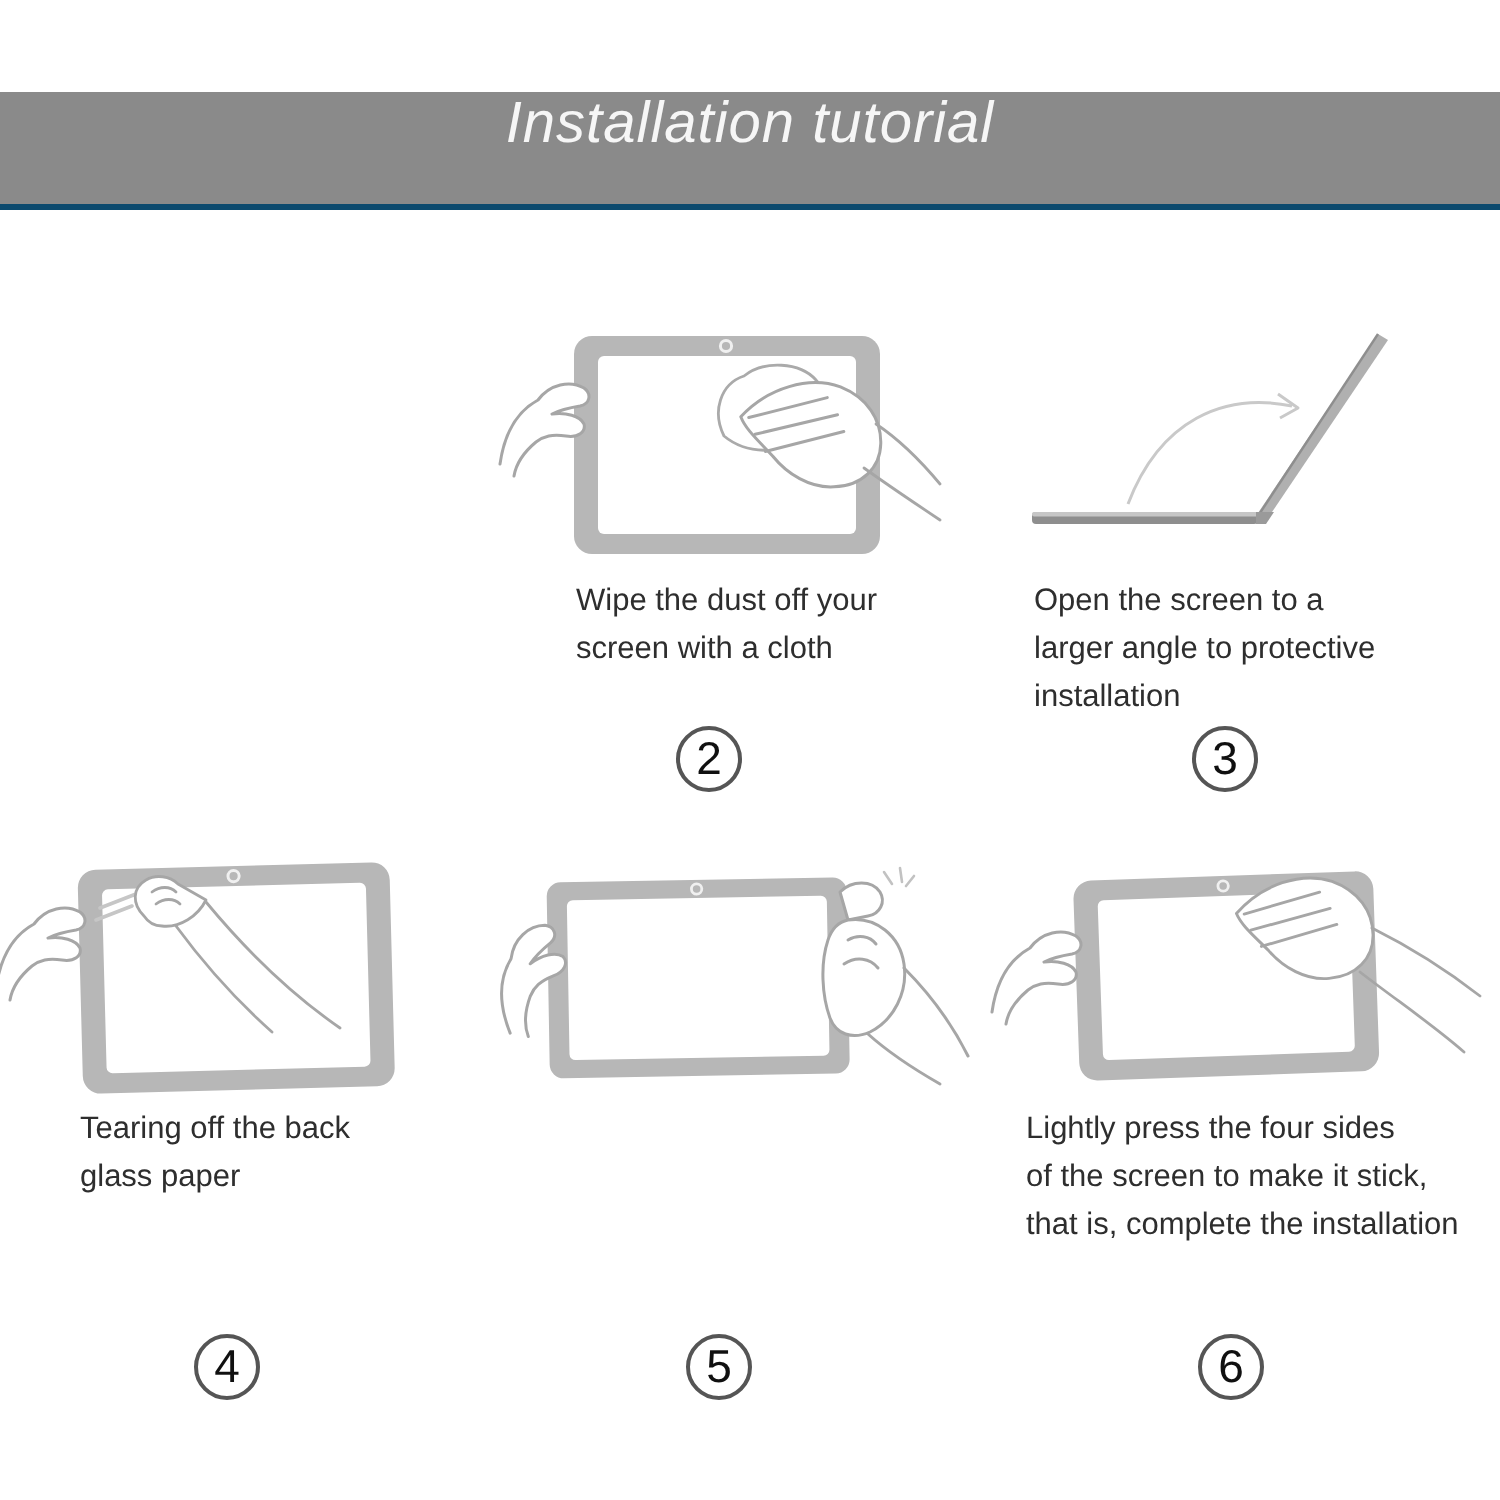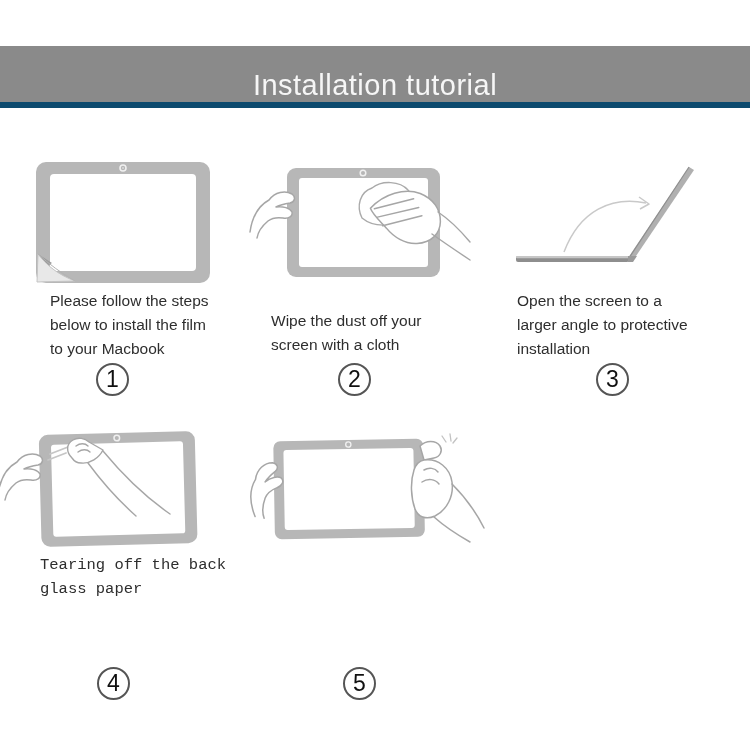--- a/index.html
+++ b/index.html
@@ -2,41 +2,41 @@
 <html><head>
 <meta charset="utf-8">
 <style>
   html,body{margin:0;padding:0;background:#fff;}
   .canvas{
     position:relative;width:750px;height:750px;background:#ffffff;overflow:hidden;
     font-family:"Liberation Sans",sans-serif;
   }
   .header{
     position:absolute;top:46px;left:0;width:750px;height:56px;
-    background:#8a8a8a;border-bottom:6px solid #0c4a6e;
-    display:flex;align-items:flex-end;justify-content:center;
+    background:#8a8a8a;border-bottom:3px solid #0c4a6e;
+    display:flex;align-items:flex-start;justify-content:center;font-style:italic;
   }
   .header .title{
     color:#f6f6f6;font-size:29px;letter-spacing:.5px;font-weight:400;
   }
   .step{position:absolute;width:250px;}
   .row1{top:150px;height:270px;}
   .row2{top:420px;height:330px;}
   .col1{left:0;}
   .col2{left:250px;}
   .col3{left:500px;}
   .illo{position:absolute;top:0;left:0;display:block;}
   .caption{
     position:absolute;white-space:pre-line;
     font-size:15.5px;line-height:24px;color:#2e2e2e;
   }
   .row1 .caption{top:139px;}
   .row2 .caption{top:133px;}
-  .s1 .caption{left:50px;} .s2 .caption{left:21px;margin-top:20px;} .s3 .caption{left:17px;}
-  .s4 .caption{left:40px;font-family:Liberation Mono, monospace;} .s5 .caption{left:16px;} .s6 .caption{left:13px;}
+  .s1 .caption{left:50px;} .s2 .caption{left:38px;} .s3 .caption{left:17px;}
+  .s4 .caption{left:40px;} .s5 .caption{left:16px;} .s6 .caption{left:13px;}
   .badge{
     position:absolute;width:33px;height:33px;border:2px solid #555555;border-radius:50%;
     display:flex;align-items:center;justify-content:center;
     font-size:23px;color:#101010;box-sizing:border-box;
   }
   .row1 .badge{top:213px;}
   .row2 .badge{top:247px;}
   .s1 .badge{left:96px;} .s2 .badge{left:88px;} .s3 .badge{left:96px;}
   .s4 .badge{left:97px;} .s5 .badge{left:93px;} .s6 .badge{left:99px;}
   svg{overflow:visible;}
@@ -58,37 +58,20 @@
       </g>
     </defs>
   </svg>
 
   
   <div class="header">
     <div class="title">Installation tutorial</div>
   </div>
 
   
-  <div class="step row1 col1 s1">
-    <svg class="illo" width="250" height="135" viewBox="0 0 250 135">
-      <rect x="36" y="12" width="174" height="121" rx="10" fill="#b7b7b7"></rect>
-      <rect x="50" y="24" width="146" height="97" rx="4" fill="#ffffff"></rect>
-      <circle cx="123" cy="18" r="3" fill="none" stroke="#f0f0f0" stroke-width="1.6"></circle>
-      <circle cx="123" cy="18" r="1" fill="#d9d9d9"></circle>
-      <path d="M 38,104 L 52,113 L 41,120 Z" fill="#9b9b9b"></path>
-      <path d="M 38,104 C 47,116 59,125 75,131 L 37,132 Z" fill="#e8e8e8" stroke="#c4c4c4" stroke-width="1"></path>
-      <path d="M 38,104 C 49,114 61,123 75,131" fill="none" stroke="#b3b3b3" stroke-width="1"></path>
-    </svg>
-    <div class="caption">Please follow the steps
-below to install the film
-to your Macbook</div>
-    <div class="badge">
-      <span>1</span>
-    </div>
-  </div>
 
   
   <div class="step row1 col2 s2">
     <svg class="illo" width="250" height="135" viewBox="0 0 250 135">
       <rect x="37" y="18" width="153" height="109" rx="9" fill="#b7b7b7"></rect>
       <rect x="49" y="28" width="129" height="89" rx="3" fill="#ffffff"></rect>
       <circle cx="113" cy="23" r="2.8" fill="none" stroke="#f0f0f0" stroke-width="1.5"></circle>
       <use href="#pinch-hand" transform="translate(-1,38)"></use>
       <path d="M 112,68 C 106,56 110,42 122,38 C 132,30 150,31 158,40 C 166,48 164,62 154,68 C 144,77 124,78 112,68 Z" fill="#ffffff" stroke="#aaaaaa" stroke-width="1.4"></path>
       <use href="#flat-hand" transform="translate(118,36) rotate(6 37 28)"></use>
@@ -161,14 +144,32 @@
         <path d="M 202,64 C 214,76 226,92 234,108" fill="none"></path>
         <path d="M 184,97 C 194,106 206,114 220,122" fill="none"></path>
       </g>
     </svg>
     <div class="badge">
       <span>5</span>
     </div>
   </div>
 
   
+  <div class="step row2 col3 s6">
+    <svg class="illo" width="250" height="130" viewBox="0 0 250 130">
+      <g transform="rotate(-2 112 64)">
+        <rect x="38" y="18" width="150" height="100" rx="9" fill="#b7b7b7"></rect>
+        <rect x="50" y="28" width="126" height="80" rx="3" fill="#ffffff"></rect>
+        <circle cx="113" cy="23" r="2.6" fill="none" stroke="#f0f0f0" stroke-width="1.4"></circle>
+      </g>
+      <use href="#pinch-hand" transform="translate(-5,42)"></use>
+      <use href="#flat-hand" transform="translate(116,14) rotate(4 37 28) scale(0.97)"></use>
+      <path d="M 186,44 C 206,54 222,64 240,78 M 180,66 C 198,80 216,92 232,106" fill="none" stroke="#a6a6a6" stroke-width="1.4" stroke-linecap="round"></path>
+    </svg>
+    <div class="caption">Lightly press the four sides
+of the screen to make it stick,
+that is, complete the installation</div>
+    <div class="badge">
+      <span>6</span>
+    </div>
+  </div>
 
 </div>
 
 </body></html>

